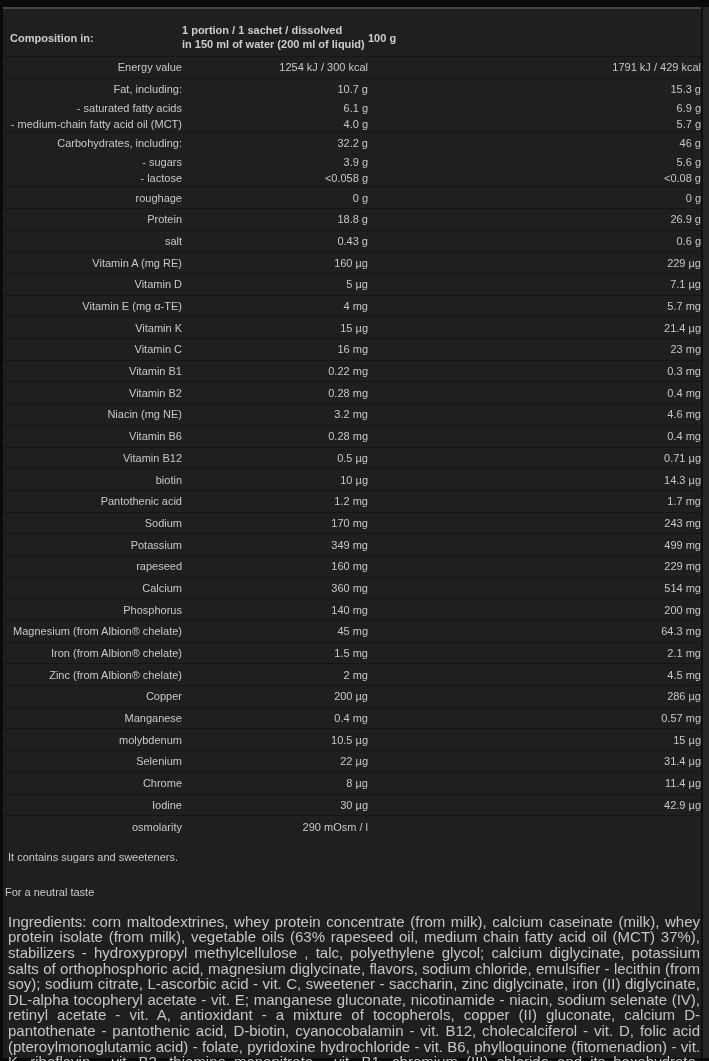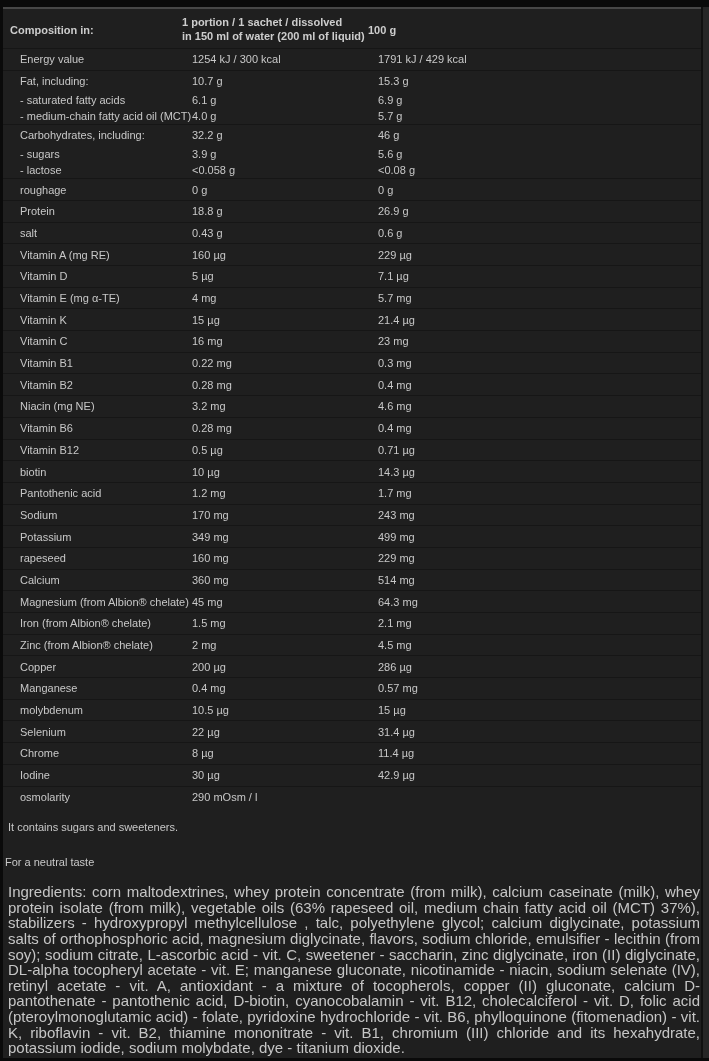--- a/index.html
+++ b/index.html
@@ -32,37 +32,39 @@
     left: 3px;
     top: 9px;
     width: 698px;
   }
 
   
   .comp-table { width: 100%; }
   .comp-row {
     display: grid;
     grid-template-columns: 172px 186px 1fr;
-    padding-left: 17px;
+    padding-left: 7px;
     align-items: center;
     height: 21.7px;
     border-top: 1px solid #161616;
     box-sizing: border-box;
+    text-align: right;
   }
   .comp-row.sub {
     height: 16.3px;
     border-top: none;
   }
   .comp-header {
     display: grid;
     grid-template-columns: 172px 186px 1fr;
     padding: 7px 0 5px 7px;
     align-items: center;
     font-weight: bold;
     color: #cdcdcd;
+    margin-top: 8px;
   }
   .comp-header .h2 div { line-height: 13.5px; }
   .cell { white-space: nowrap; overflow: visible; }
 
   
   .note1 { margin: 14px 17px 0 5px; }
   .note2 { margin: 23px 0 0 2px; }
   .ingredients {
     margin: 16px 0 0 5px;
     width: 692px;
@@ -219,20 +221,25 @@
     <div class="cell">rapeseed</div>
     <div class="cell">160 mg</div>
     <div class="cell">229 mg</div>
   </div>
           <div class="comp-row">
     <div class="cell">Calcium</div>
     <div class="cell">360 mg</div>
     <div class="cell">514 mg</div>
   </div>
           <div class="comp-row">
+    <div class="cell">Phosphorus</div>
+    <div class="cell">140 mg</div>
+    <div class="cell">200 mg</div>
+  </div>
+          <div class="comp-row">
     <div class="cell">Magnesium (from Albion® chelate)</div>
     <div class="cell">45 mg</div>
     <div class="cell">64.3 mg</div>
   </div>
           <div class="comp-row">
     <div class="cell">Iron (from Albion® chelate)</div>
     <div class="cell">1.5 mg</div>
     <div class="cell">2.1 mg</div>
   </div>
           <div class="comp-row">

